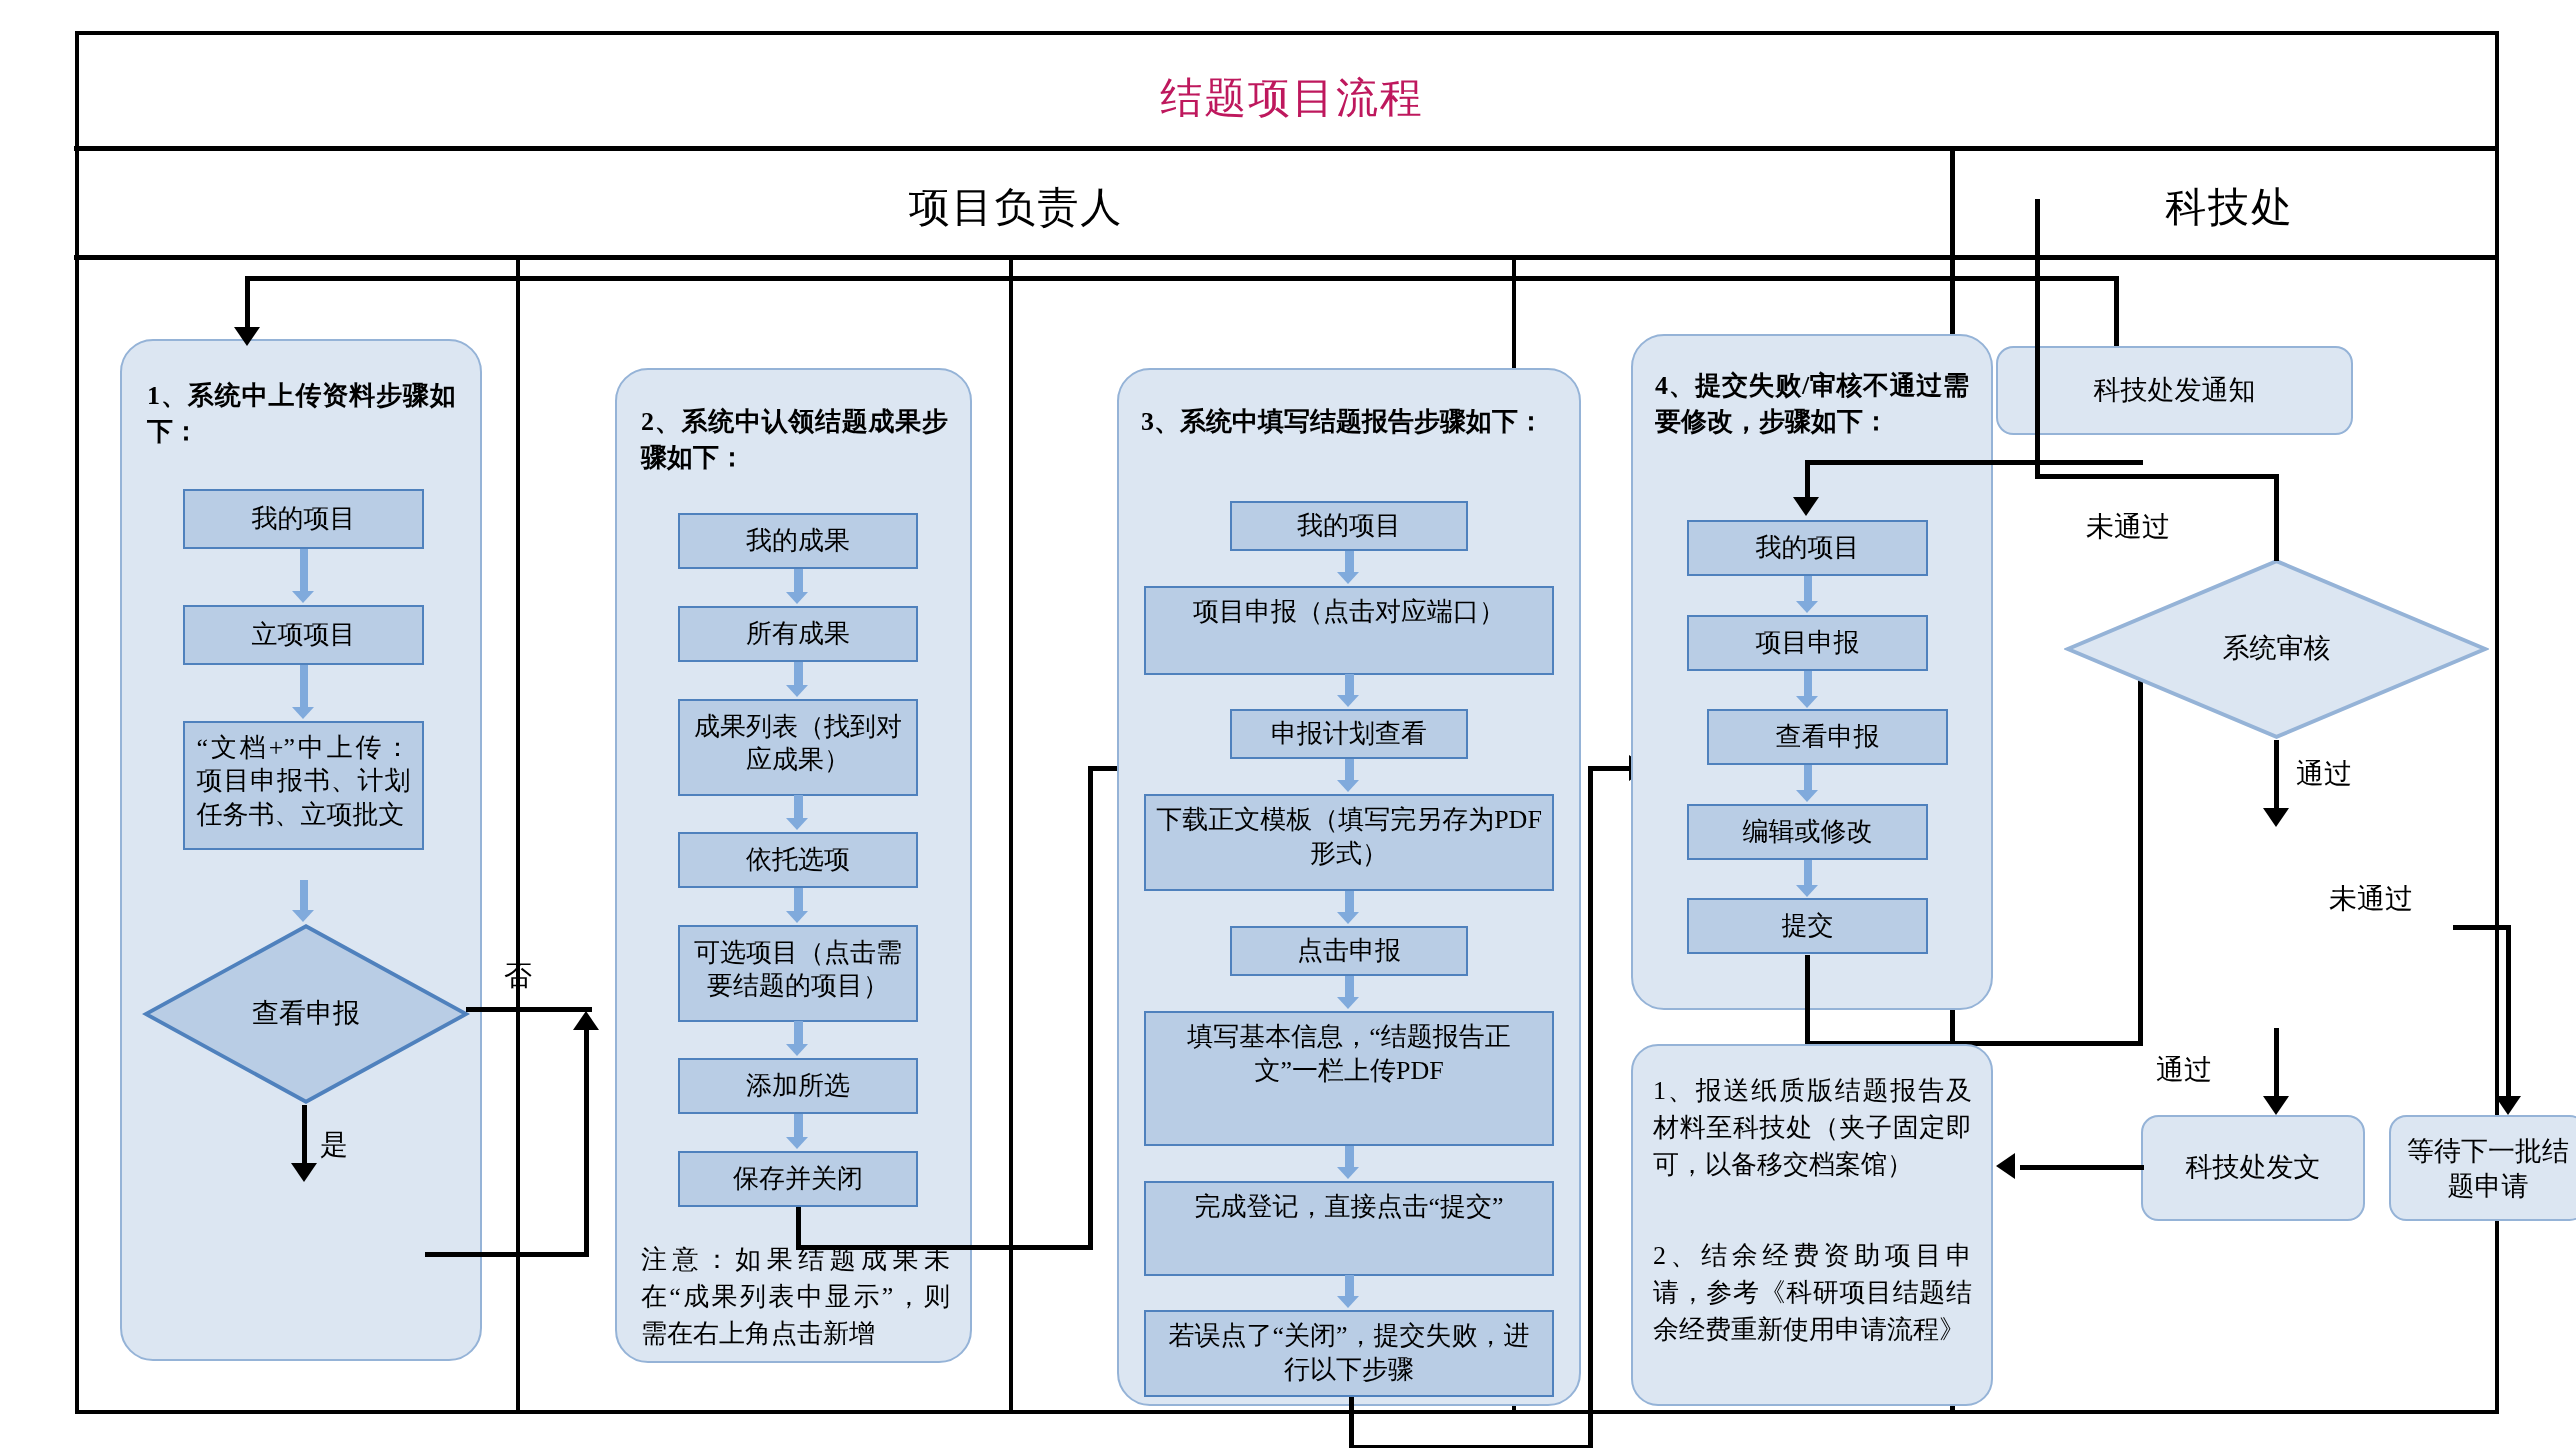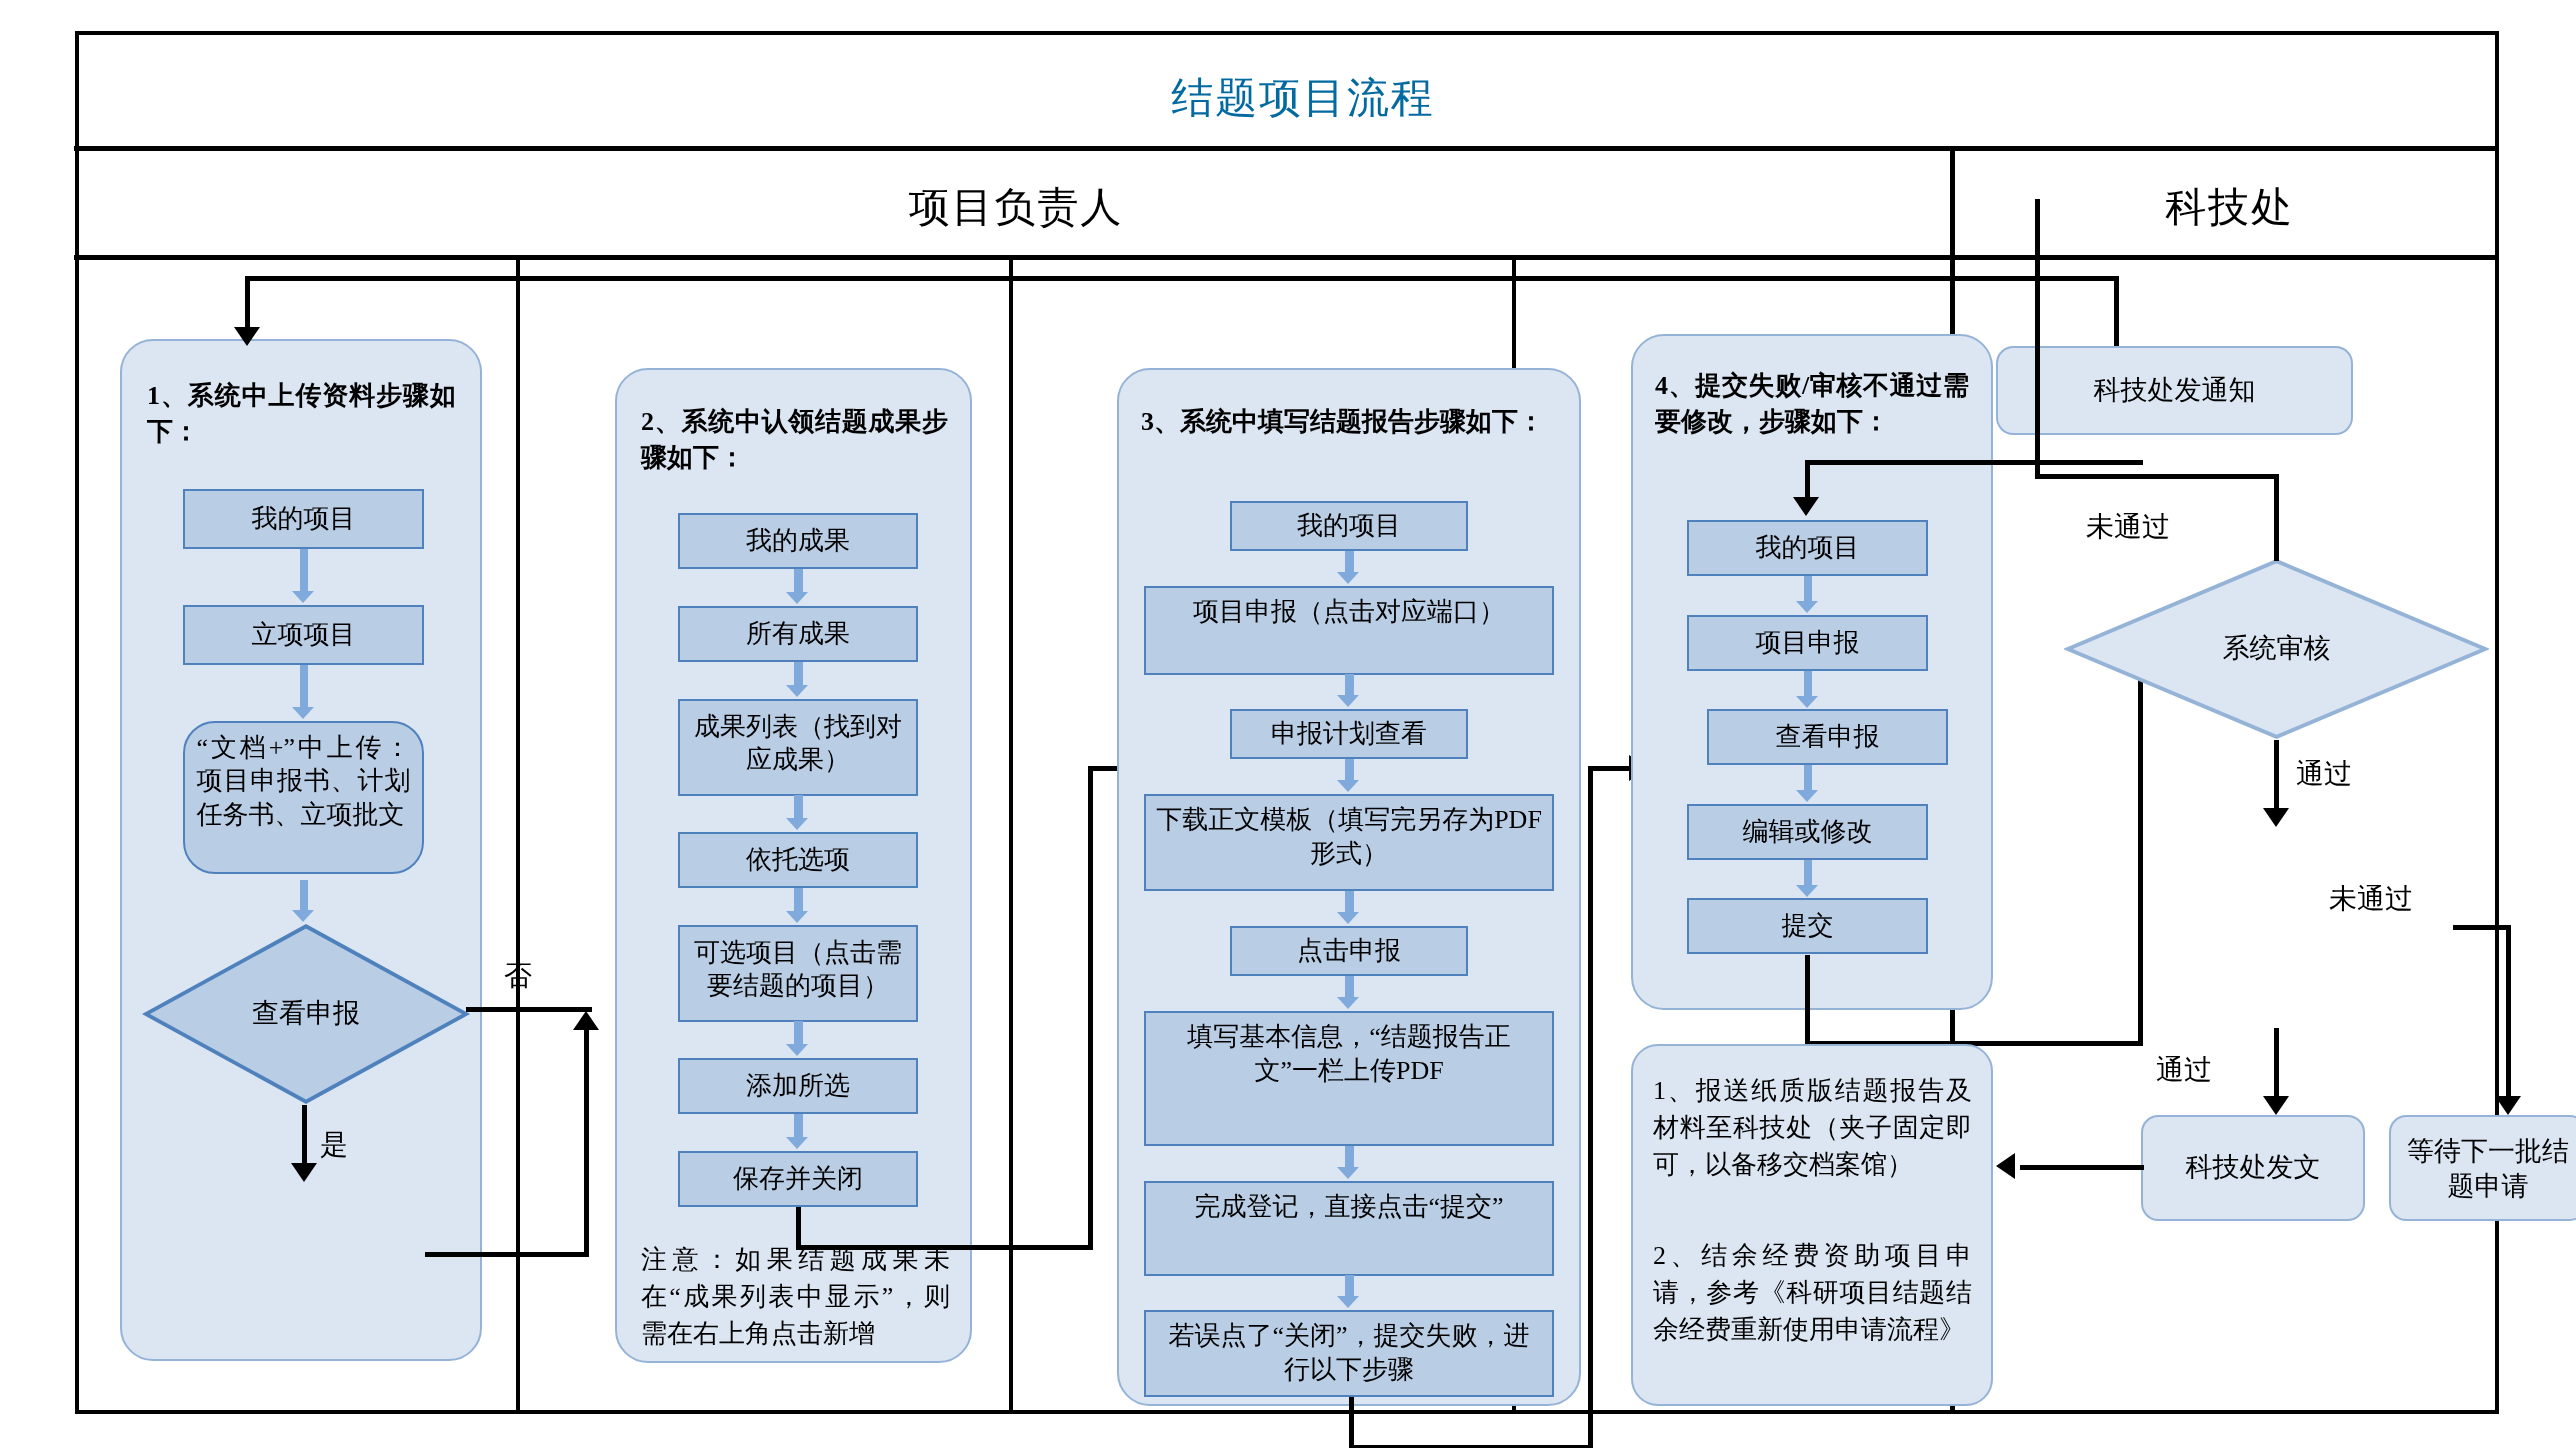--- a/index.html
+++ b/index.html
@@ -6,22 +6,22 @@
   body{font-family:"Liberation Serif","DejaVu Serif",serif;}
   #root{position:relative;width:2576px;height:1449px;background:#fff;overflow:hidden;}
 
   
   .frame{position:absolute;left:75px;top:31px;width:2424px;height:1383px;
          border:4.8px solid #000;box-sizing:border-box;background:#fff;}
   .hline{position:absolute;background:#000;}
   .vline{position:absolute;background:#000;}
 
   
-  .title{position:absolute;left:12px;top:35px;width:2424px;text-align:center;
-         font-size:42px;color:#0369a1;letter-spacing:1.9px;}
+  .title{position:absolute;left:1px;top:35px;width:2424px;text-align:center;
+         font-size:42px;color:#be185d;letter-spacing:1.9px;}
   .lane-head{position:absolute;font-size:41px;color:#000;text-align:center;letter-spacing:1.9px;}
 
   
   .panel{position:absolute;background:#dce6f2;border:2.9px solid #95b3d7;
          border-radius:33px;box-sizing:border-box;}
   .panel-note{position:absolute;background:#dce6f2;border:2.9px solid #95b3d7;
          border-radius:27px;box-sizing:border-box;}
 
   .panel-title{position:absolute;font-size:26px;line-height:1.38;color:#000;
                text-align:justify;font-weight:bold;}
@@ -88,21 +88,21 @@
     <div class="pbox" style="left:104px;top:454px;width:241px;height:60px;">我的项目</div>
     <div class="barrow" style="left:104px;top:514px;width:241px;height:56px;">
       <div class="stem" style="height:43px;"></div>
         <div class="head" style="top:42px;"></div>
     </div>
     <div class="pbox" style="left:104px;top:570px;width:241px;height:60px;">立项项目</div>
     <div class="barrow" style="left:104px;top:630px;width:241px;height:56px;">
       <div class="stem" style="height:43px;"></div>
         <div class="head" style="top:42px;"></div>
     </div>
-    <div class="pbox" style="left:104px;top:686px;width:241px;height:153px;text-align:justify;display:block;padding:7.7px 11.6px;border-radius:32px;">“文档+”中上传：项目申报书、计划任务书、立项批文</div>
+    <div class="pbox" style="left:104px;top:686px;width:241px;height:129px;text-align:justify;display:block;padding:7.7px 11.6px;">“文档+”中上传：项目申报书、计划任务书、立项批文</div>
     <div class="barrow" style="left:104px;top:845px;width:241px;height:43px;">
       <div class="stem" style="height:31px;"></div>
         <div class="head" style="top:30px;"></div>
     </div>
 
     <div class="diamond" style="left:63px;top:887px;width:328px;height:184px;">
       <svg width="328" height="184" viewBox="0 0 340 190">
         <polygon points="170,4 336,95 170,186 4,95" fill="#b9cde5" stroke="#4f81bd" stroke-width="4"></polygon>
       </svg>
       <div class="lbl">查看申报</div>

